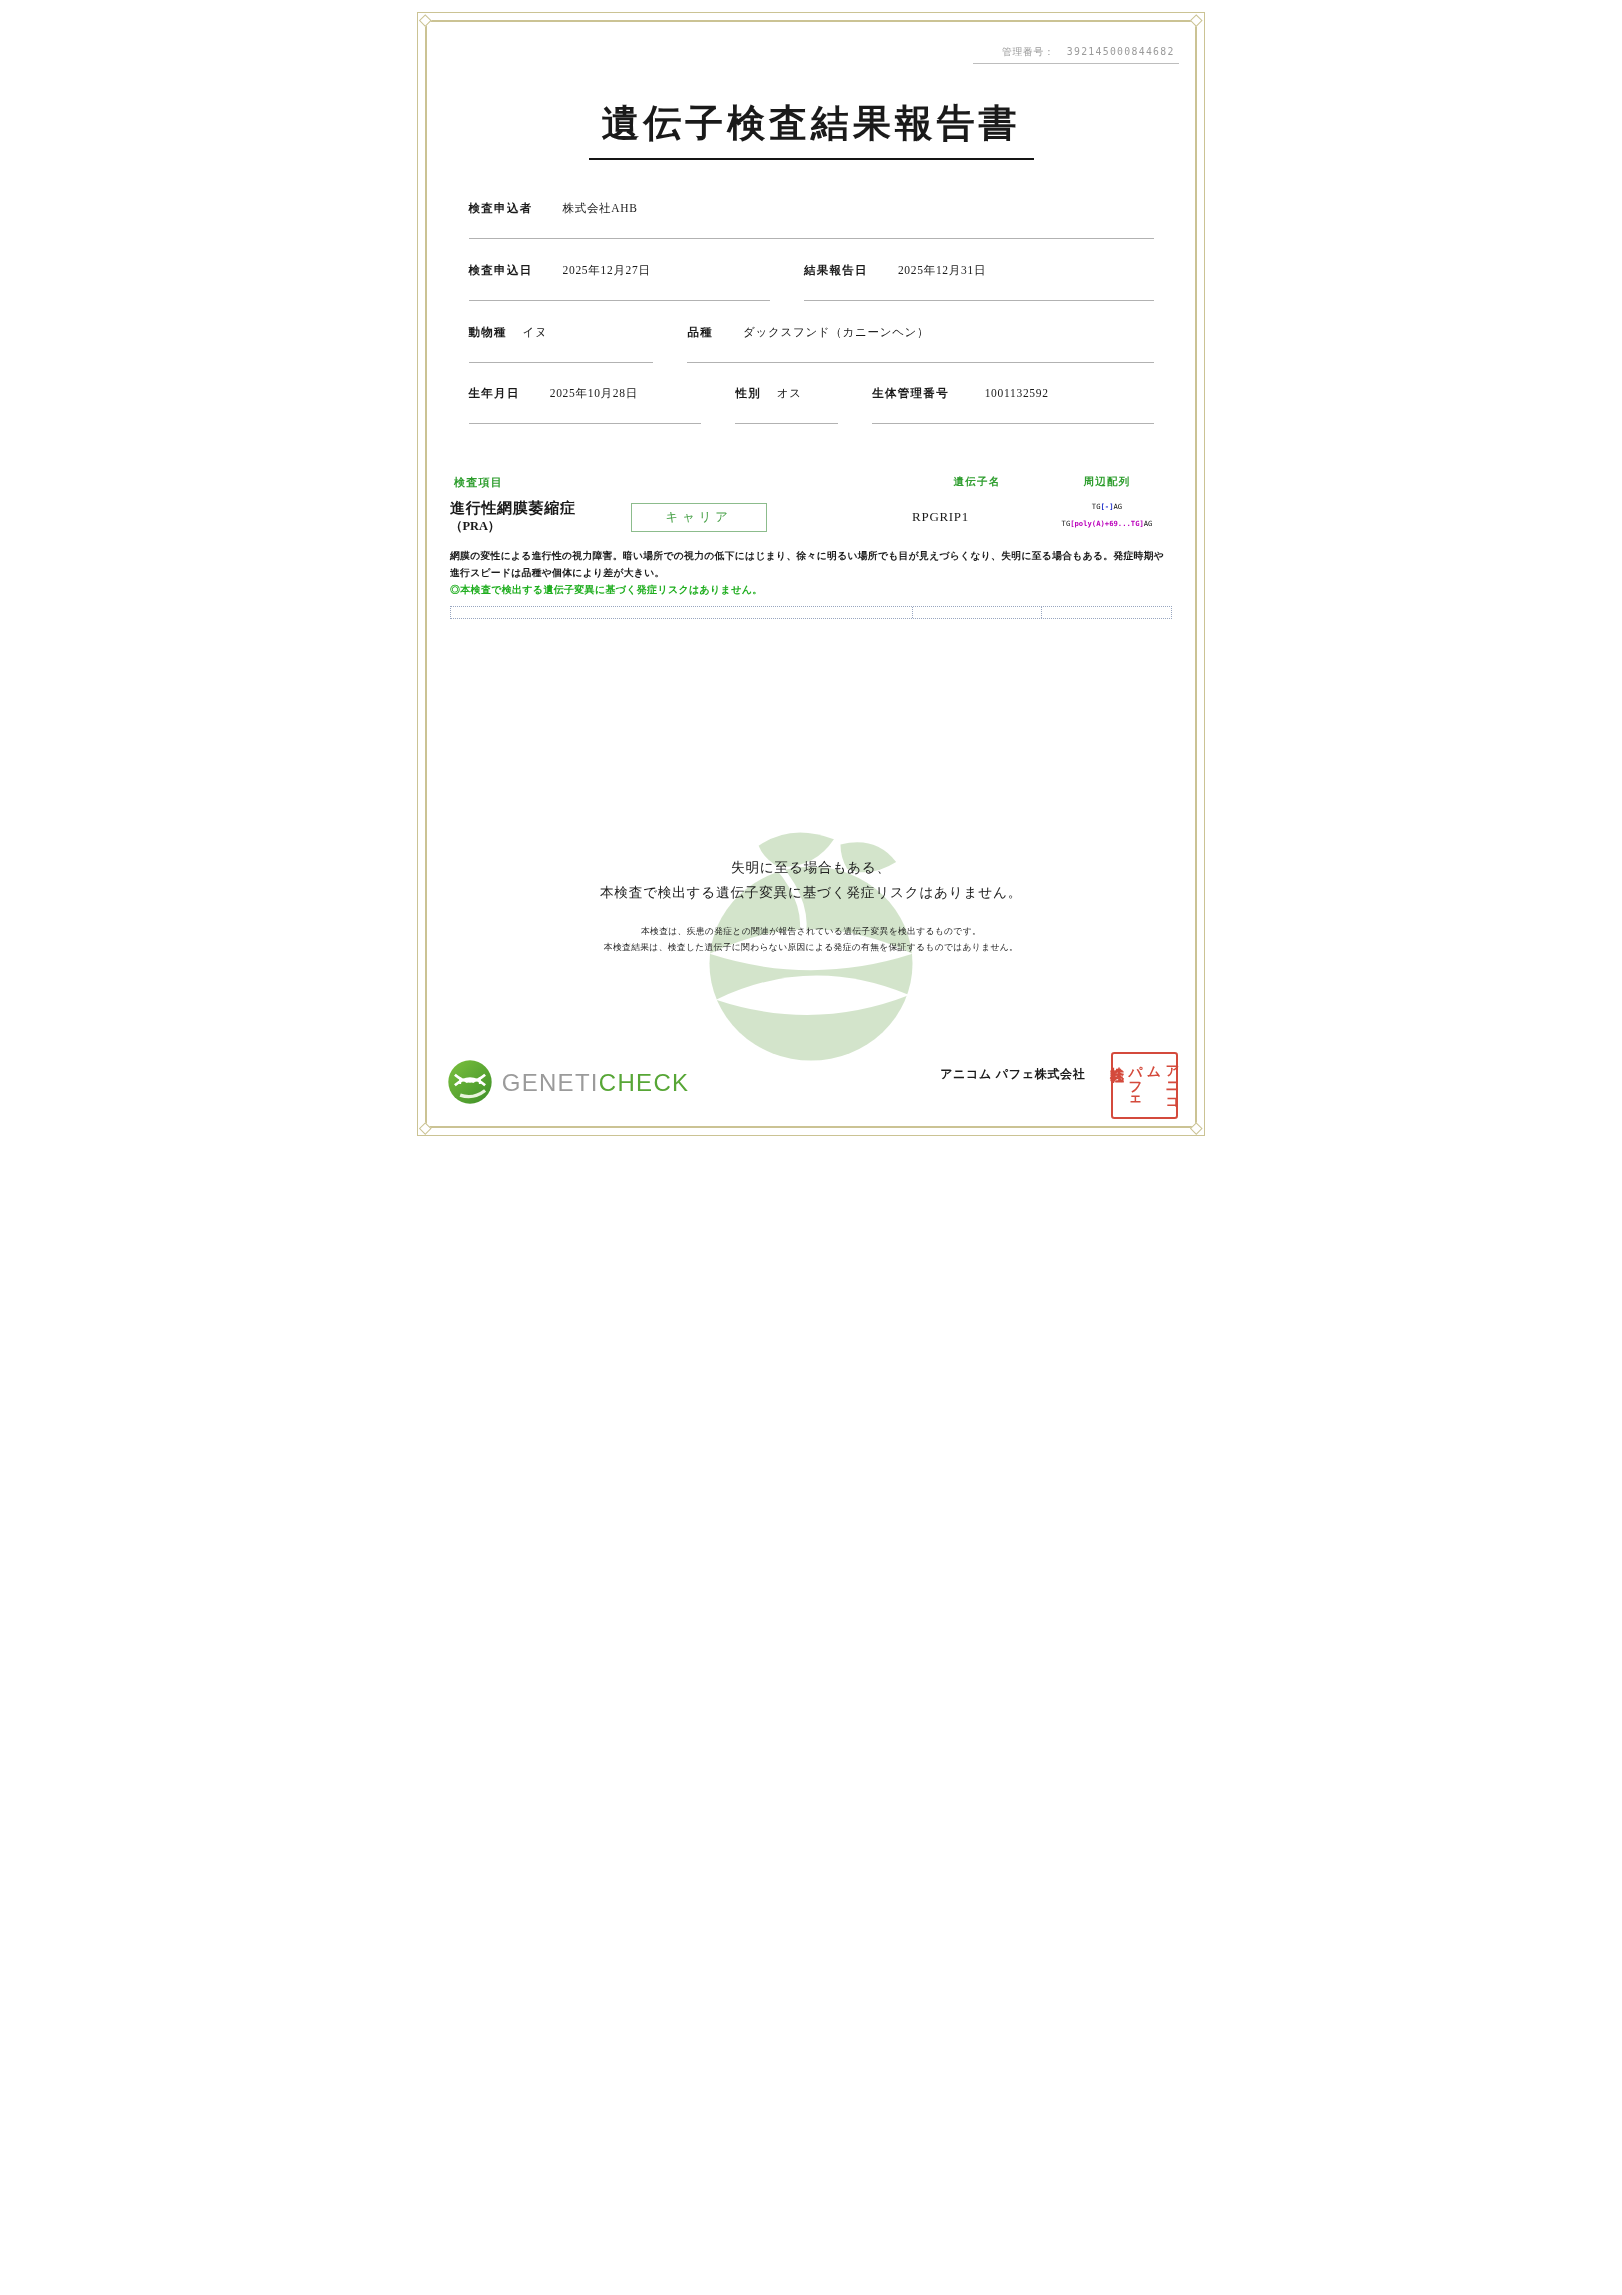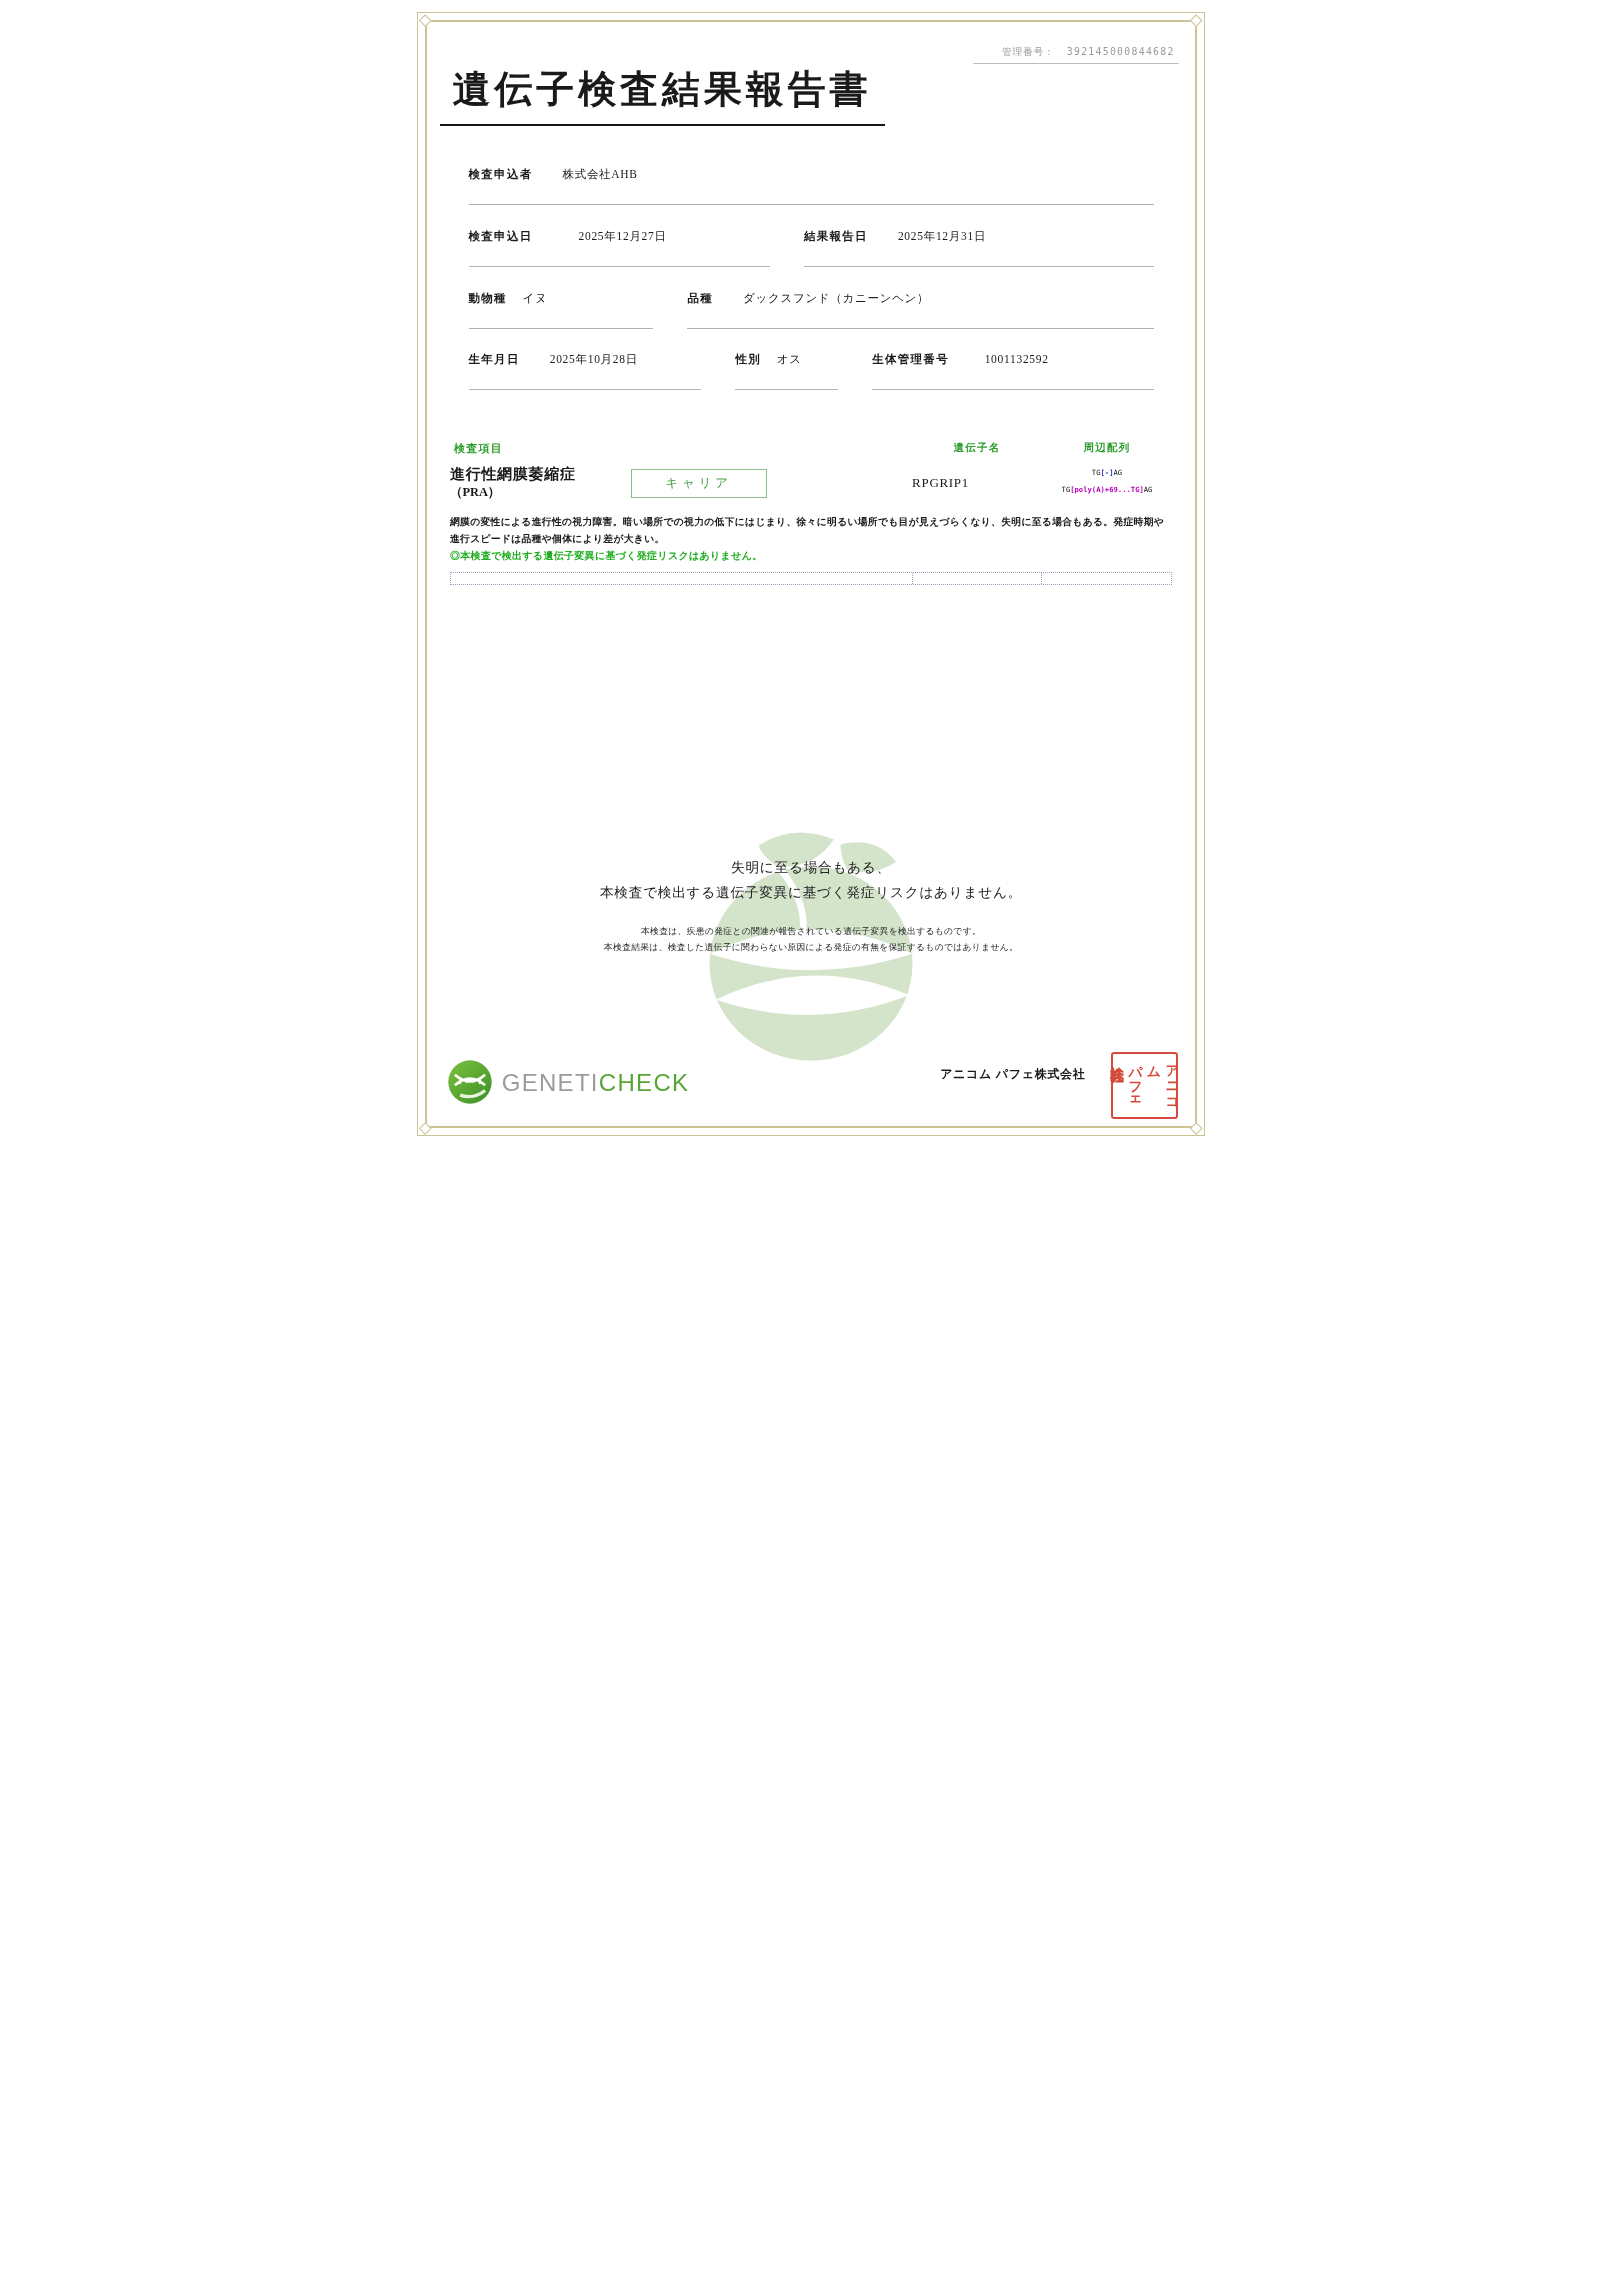--- a/index.html
+++ b/index.html
@@ -16,33 +16,33 @@
   .corner.bl { bottom:15.7px; left:15.7px; } .corner.br { bottom:15.7px; right:15.7px; }
 
   .content { position:absolute; left:34px; right:34px; top:26px; z-index:1; }
 
   
   .mgmt { margin-top:19.6px; text-align:right; padding-right:3.9px; }
   .mgmt-box { display:inline-block; border-bottom:1.3px solid #bdbdbd; padding:0 3.9px 4.6px 29px; color:#9a9a9a; font-size:9.8px; letter-spacing:0.7px; }
   .mgmt-box .num { font-family:"DejaVu Sans Mono", monospace; letter-spacing:1.3px; margin-left:9.2px; }
 
   
-  .title-wrap { }
+  .title-wrap { text-align:center; margin-top:34px; }
   .title { display:inline-block; font-size:38px; font-weight:bold; letter-spacing:3.9px; border-bottom:2.6px solid #151515; padding:0 13px 9.2px; }
 
   
   .form { margin:41px 29px 0; font-size:11.5px; }
   .row { display:flex; gap:34px; margin-top:23.6px; }
   .row:first-child { margin-top:0; }
   .fld { display:flex; align-items:baseline; border-bottom:1.3px solid #b2b2b2; padding-bottom:22px; }
   .lbl { font-weight:bold; letter-spacing:1.3px; white-space:nowrap; }
   .val { margin-left:30px; letter-spacing:0.7px; white-space:nowrap; }
   .val.tight { margin-left:15.7px; }
   .f-applicant { flex:1; }
-  .f-applydate { flex:0 0 44%;gap:16px; }
+  .f-applydate { flex:0 0 44%; }
   .f-reportdate { flex:1; }
   .f-species { flex:0 0 27%; }
   .f-breed { flex:1; }
   .f-birth { flex:0 0 34%; }
   .f-sex { flex:0 0 15%; }
   .f-animalid { flex:1;gap:20px; }
 
   
   .test { margin:51px 10.5px 0; }
   .tgrid { display:grid; grid-template-columns:64% 18% 18%; align-items:start; }

